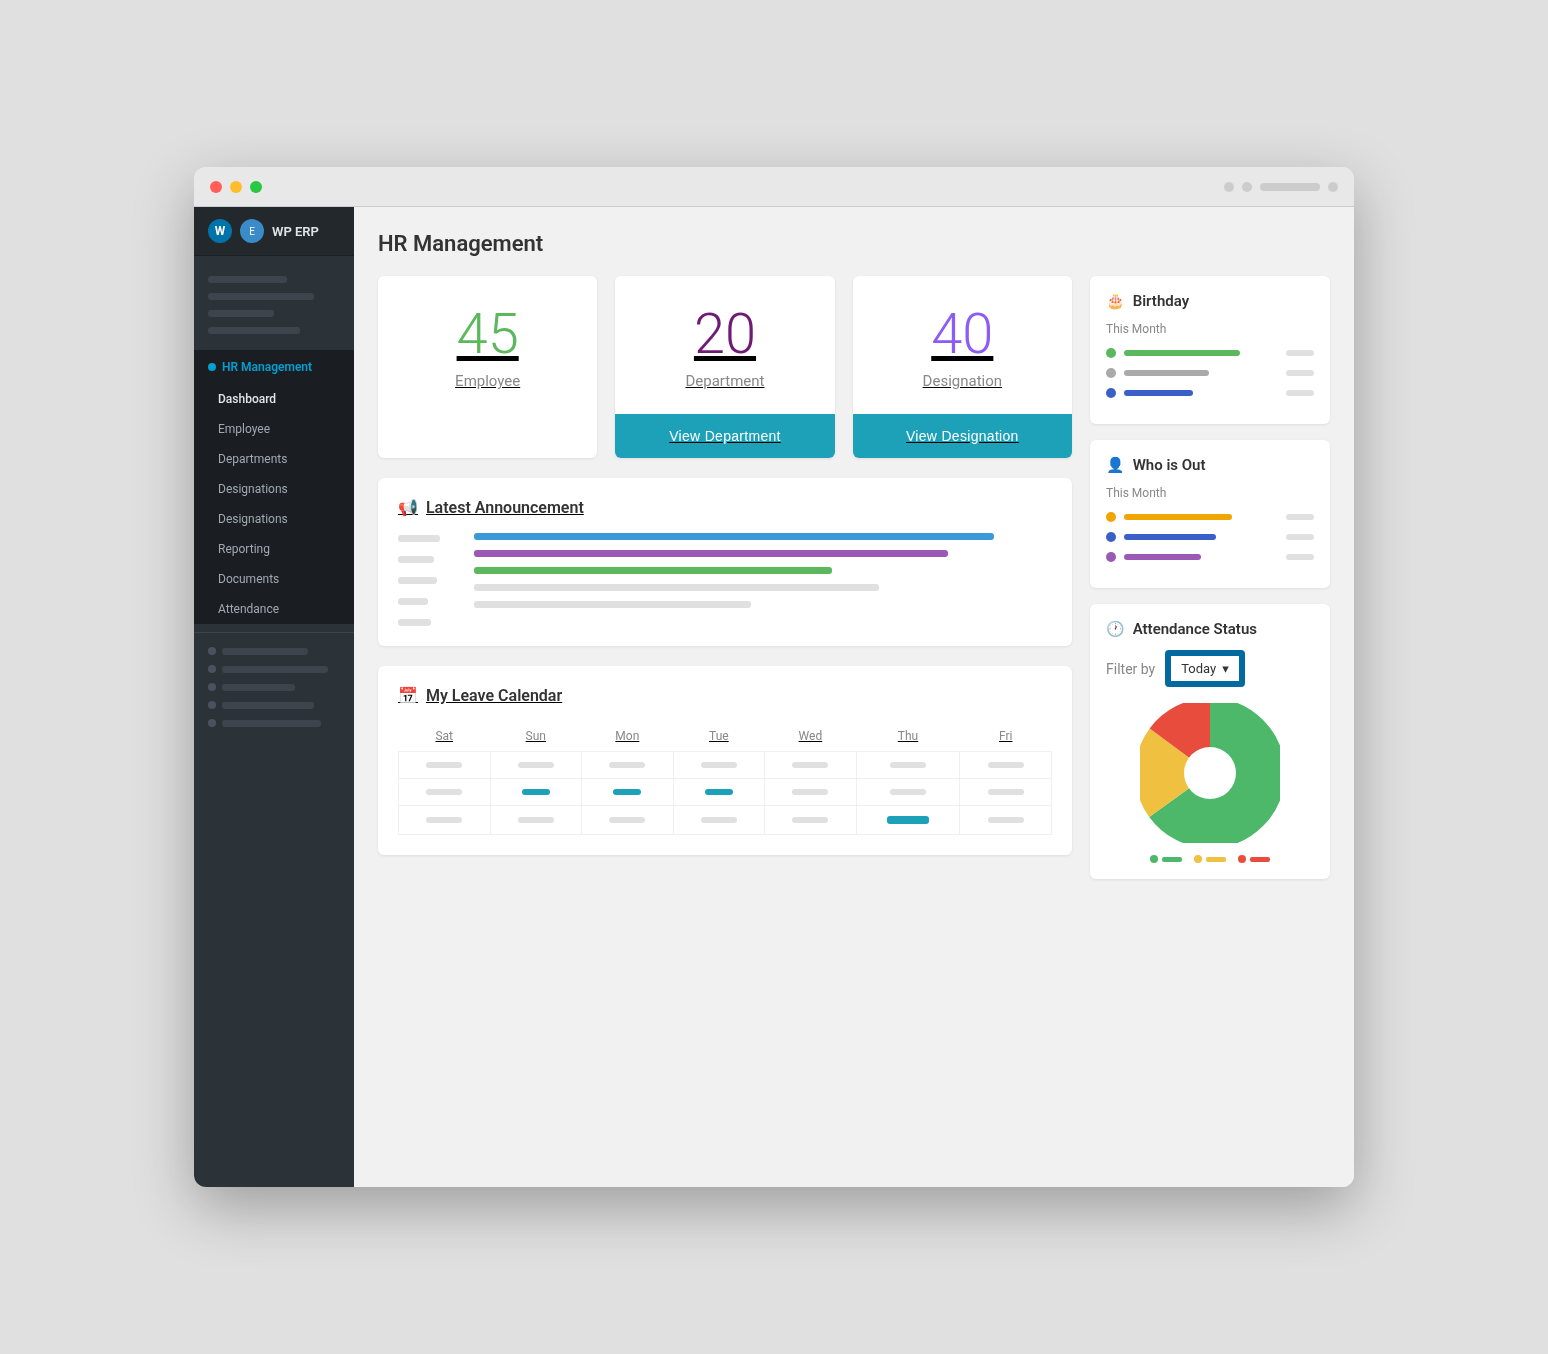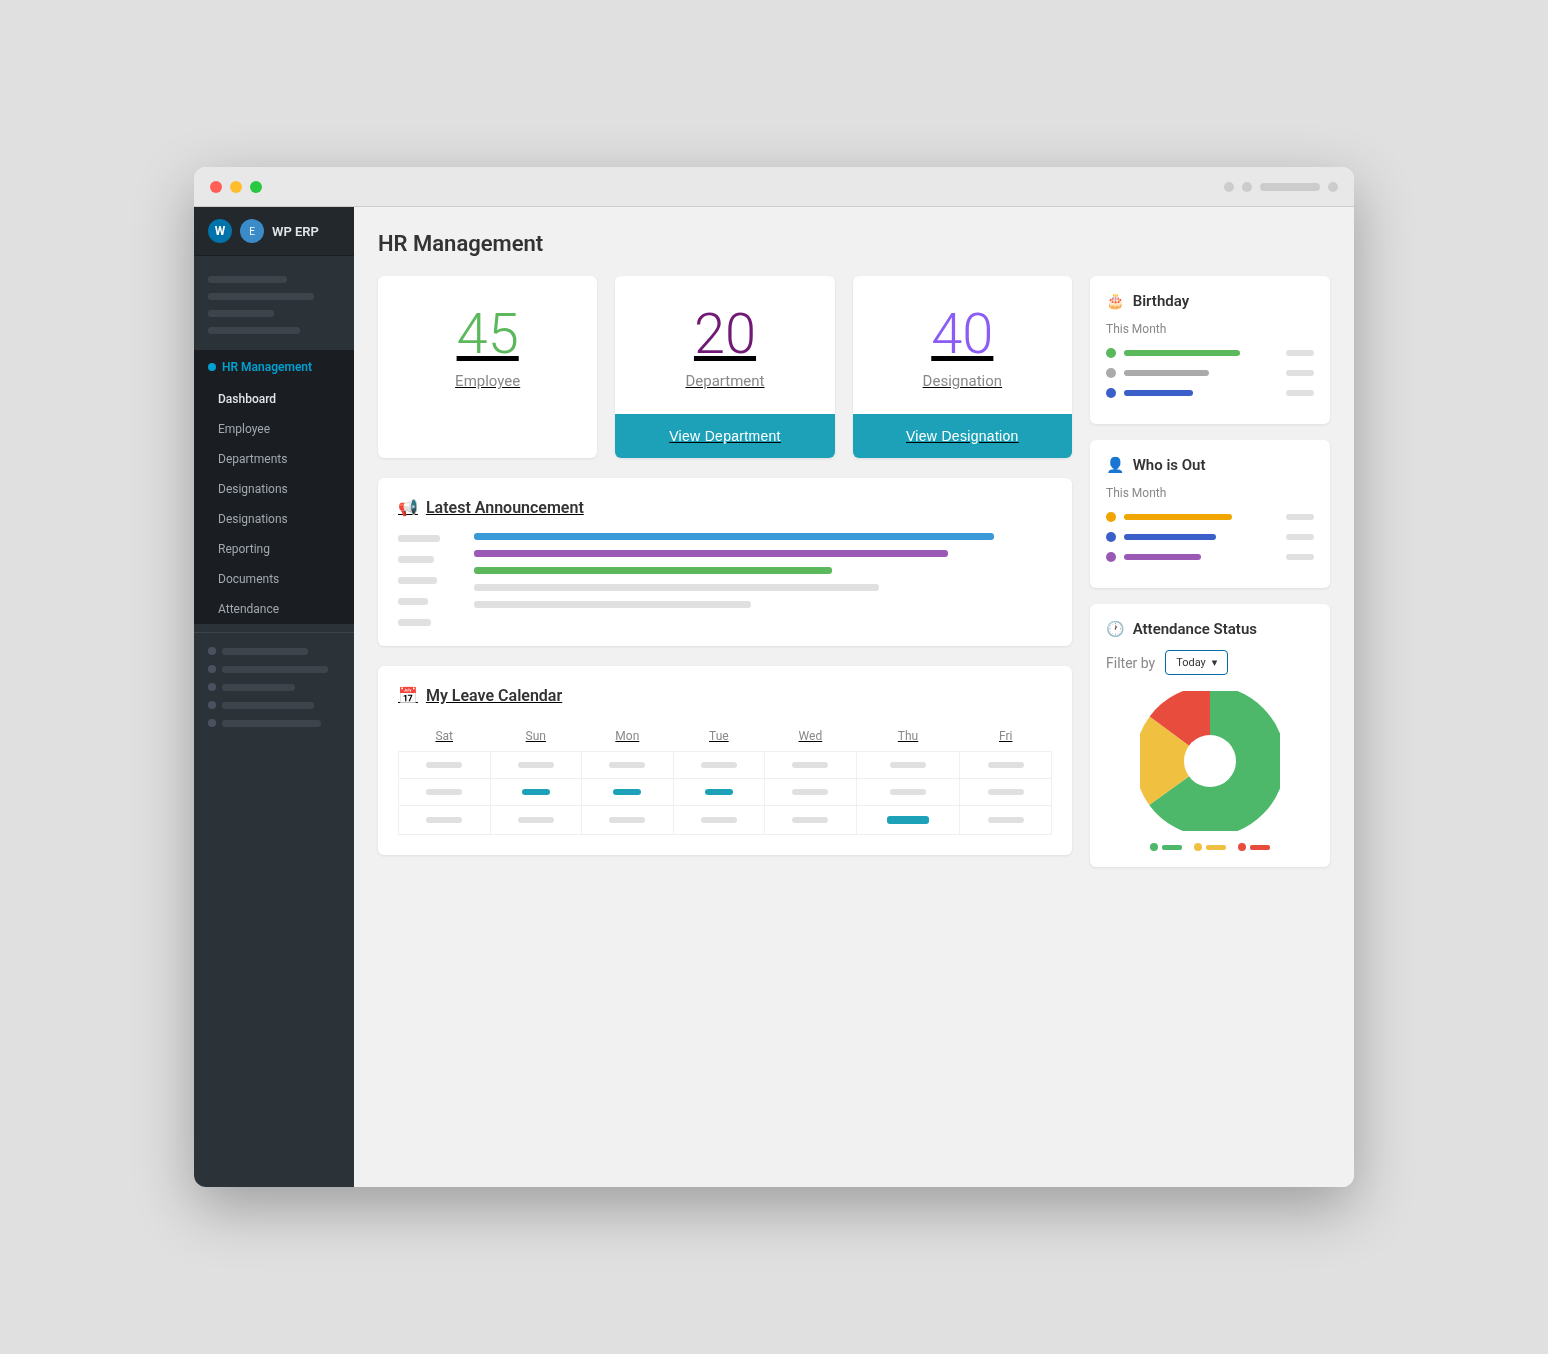--- a/index.html
+++ b/index.html
@@ -367,24 +367,24 @@
       align-items: center;
       gap: 10px;
       margin-bottom: 16px;
     }
     .filter-label {
       font-size: 14px;
       color: #888;
     }
     .filter-select {
       background: white;
-      border: 1px solid #0369a1;
+      border: 6px solid #0369a1;
       border-radius: 4px;
       padding: 5px 10px;
-      font-size: 11px;
+      font-size: 13px;
       color: #333;
       cursor: pointer;
       display: flex;
       align-items: center;
       gap: 6px;
     }
     .pie-chart-container {
       display: flex;
       justify-content: center;
       margin-bottom: 12px;

